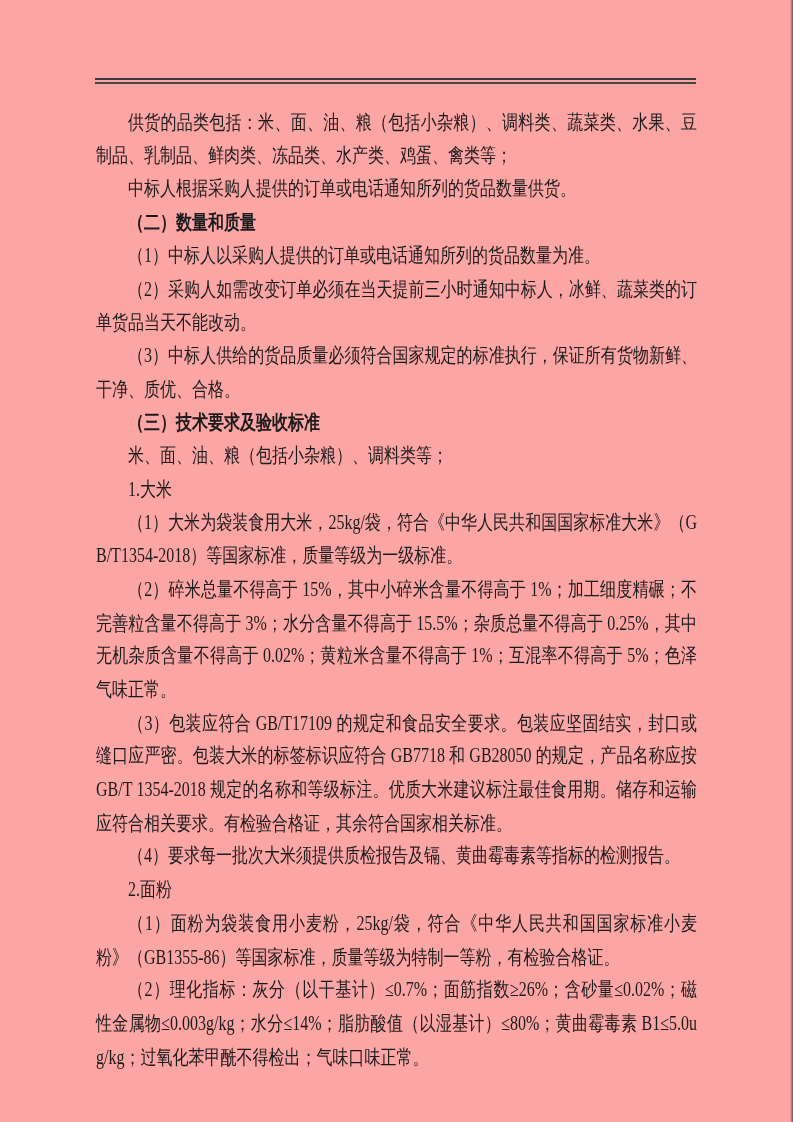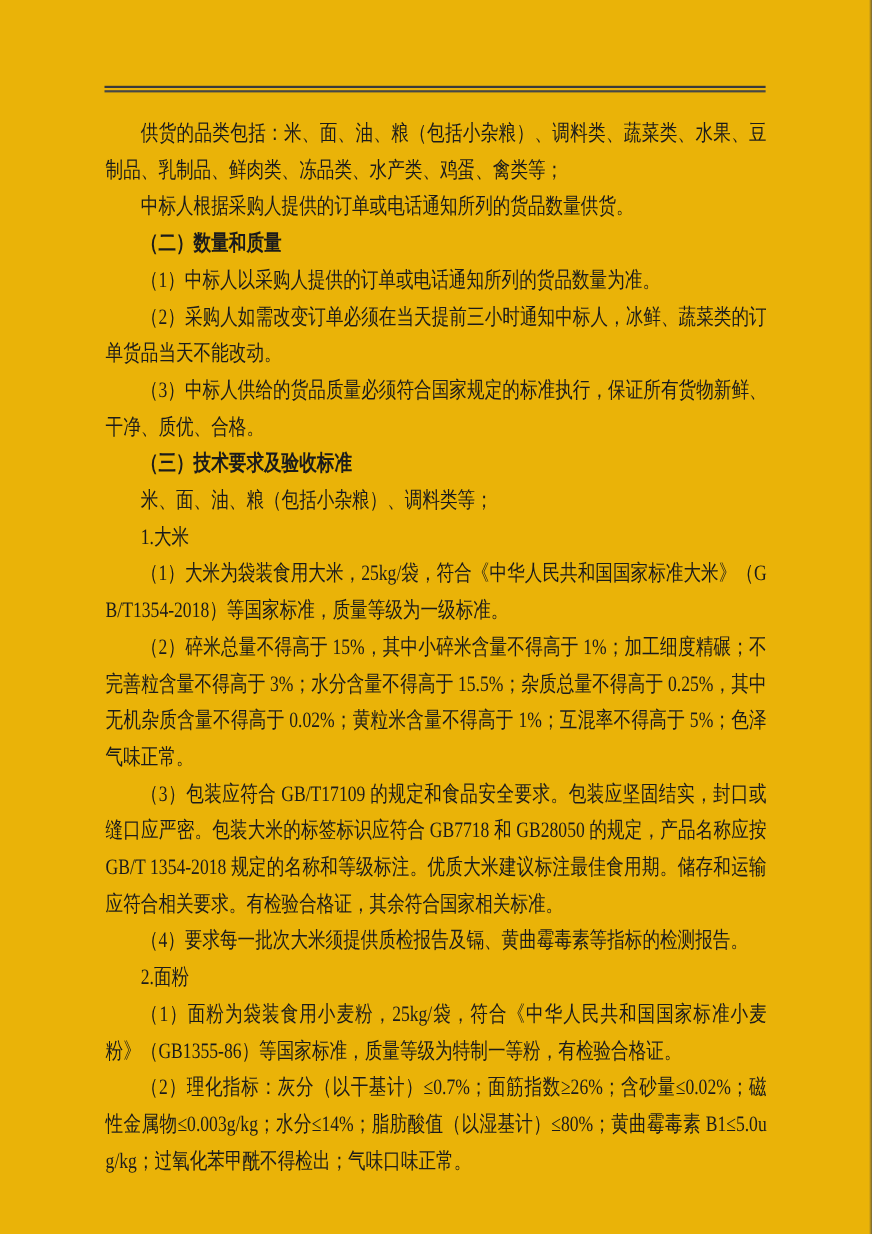--- a/index.html
+++ b/index.html
@@ -5,21 +5,21 @@
   html, body {
     margin: 0;
     padding: 0;
     background: #e8e8e8;
   }
   .page {
     position: relative;
     width: 793px;
     height: 1122px;
     margin: 0 auto;
-    background: #eab308;
+    background: #fca5a5;
     overflow: hidden;
     font-family: "Liberation Serif", "DejaVu Serif", serif;
   }
   
   .header-rule {
     position: absolute;
     left: 95px;
     top: 78px;
     width: 601px;
     height: 2px;

